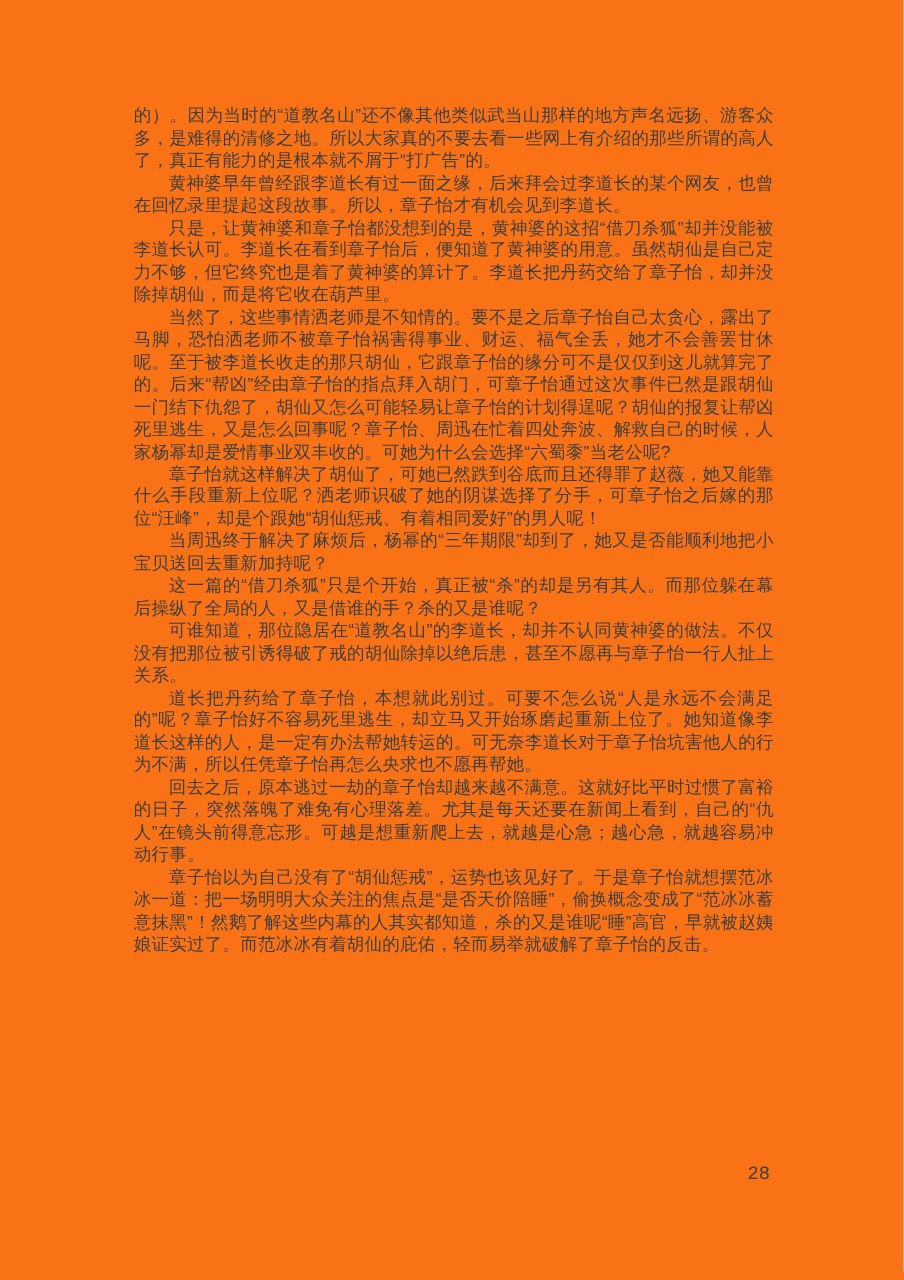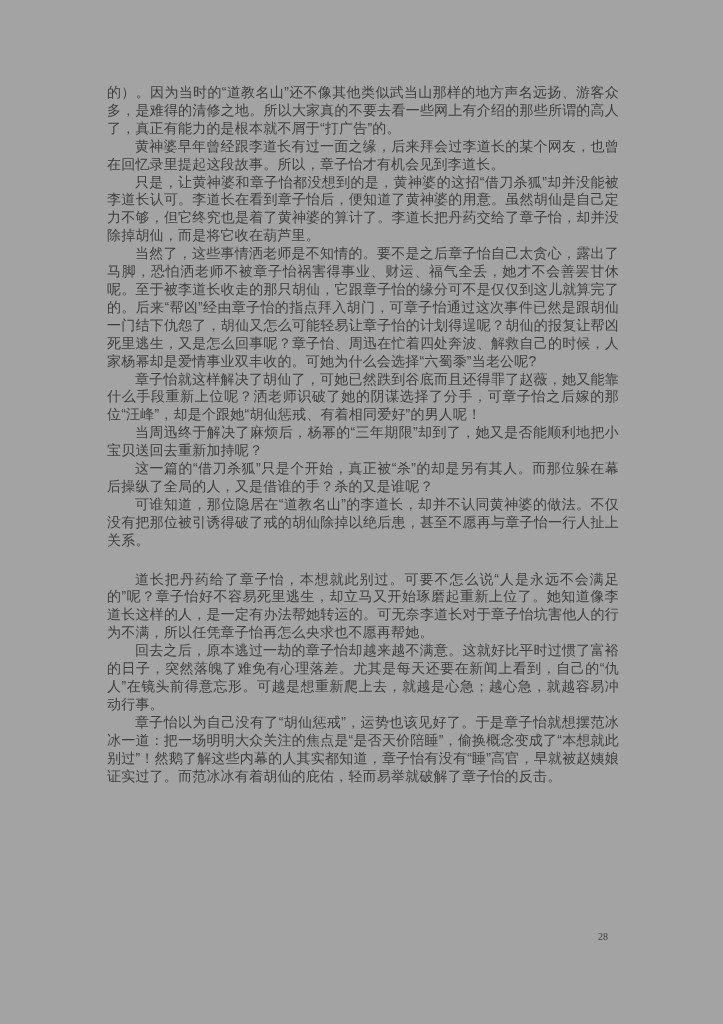--- a/index.html
+++ b/index.html
@@ -4,21 +4,21 @@
 <style>
   html, body {
     margin: 0;
     padding: 0;
     background: #ffffff;
   }
   .page {
     position: relative;
     width: 723px;
     height: 1024px;
-    background: #a3a3a3;
+    background: #f97316;
     overflow: hidden;
     font-family: "Liberation Sans", "DejaVu Sans", sans-serif;
   }
   .text-block {
     position: absolute;
     left: 107px;
     top: 84px;
     width: 512px;
     color: #3e3e3e;
     font-size: 14px;
@@ -29,44 +29,44 @@
   .text-block p {
     margin: 0;
     padding: 0;
     text-indent: 2em;
     word-break: break-all;
   }
   .text-block p.no-indent {
     text-indent: 0;
   }
   .text-block p.gap-before {
-    margin-top: 21px;
+    margin-top: 0;
   }
   .page-number {
     position: absolute;
     top: 931px;
     left: 598px;
     width: 20px;
     text-align: left;
     color: #3e3e3e;
-    font-size: 10px;
-    font-family: Liberation Serif, serif;
+    font-size: 15px;
+    font-family: Liberation Mono, monospace;
   }
 </style>
 </head>
 <body>
 
 <div class="page">
   <div class="text-block">
     <p class="no-indent">的）。因为当时的“道教名山”还不像其他类似武当山那样的地方声名远扬、游客众多，是难得的清修之地。所以大家真的不要去看一些网上有介绍的那些所谓的高人了，真正有能力的是根本就不屑于“打广告”的。</p>
     <p>黄神婆早年曾经跟李道长有过一面之缘，后来拜会过李道长的某个网友，也曾在回忆录里提起这段故事。所以，章子怡才有机会见到李道长。</p>
     <p>只是，让黄神婆和章子怡都没想到的是，黄神婆的这招“借刀杀狐”却并没能被李道长认可。李道长在看到章子怡后，便知道了黄神婆的用意。虽然胡仙是自己定力不够，但它终究也是着了黄神婆的算计了。李道长把丹药交给了章子怡，却并没除掉胡仙，而是将它收在葫芦里。</p>
     <p>当然了，这些事情洒老师是不知情的。要不是之后章子怡自己太贪心，露出了马脚，恐怕洒老师不被章子怡祸害得事业、财运、福气全丢，她才不会善罢甘休呢。至于被李道长收走的那只胡仙，它跟章子怡的缘分可不是仅仅到这儿就算完了的。后来“帮凶”经由章子怡的指点拜入胡门，可章子怡通过这次事件已然是跟胡仙一门结下仇怨了，胡仙又怎么可能轻易让章子怡的计划得逞呢？胡仙的报复让帮凶死里逃生，又是怎么回事呢？章子怡、周迅在忙着四处奔波、解救自己的时候，人家杨幂却是爱情事业双丰收的。可她为什么会选择“六蜀黍”当老公呢?</p>
     <p>章子怡就这样解决了胡仙了，可她已然跌到谷底而且还得罪了赵薇，她又能靠什么手段重新上位呢？洒老师识破了她的阴谋选择了分手，可章子怡之后嫁的那位“汪峰”，却是个跟她“胡仙惩戒、有着相同爱好”的男人呢！</p>
     <p>当周迅终于解决了麻烦后，杨幂的“三年期限”却到了，她又是否能顺利地把小宝贝送回去重新加持呢？</p>
     <p>这一篇的“借刀杀狐”只是个开始，真正被“杀”的却是另有其人。而那位躲在幕后操纵了全局的人，又是借谁的手？杀的又是谁呢？</p>
     <p>可谁知道，那位隐居在“道教名山”的李道长，却并不认同黄神婆的做法。不仅没有把那位被引诱得破了戒的胡仙除掉以绝后患，甚至不愿再与章子怡一行人扯上关系。</p>
     <p class="gap-before">道长把丹药给了章子怡，本想就此别过。可要不怎么说“人是永远不会满足的”呢？章子怡好不容易死里逃生，却立马又开始琢磨起重新上位了。她知道像李道长这样的人，是一定有办法帮她转运的。可无奈李道长对于章子怡坑害他人的行为不满，所以任凭章子怡再怎么央求也不愿再帮她。</p>
     <p>回去之后，原本逃过一劫的章子怡却越来越不满意。这就好比平时过惯了富裕的日子，突然落魄了难免有心理落差。尤其是每天还要在新闻上看到，自己的“仇人”在镜头前得意忘形。可越是想重新爬上去，就越是心急；越心急，就越容易冲动行事。</p>
-    <p>章子怡以为自己没有了“胡仙惩戒”，运势也该见好了。于是章子怡就想摆范冰冰一道：把一场明明大众关注的焦点是“是否天价陪睡”，偷换概念变成了“本想就此别过”！然鹅了解这些内幕的人其实都知道，章子怡有没有“睡”高官，早就被赵姨娘证实过了。而范冰冰有着胡仙的庇佑，轻而易举就破解了章子怡的反击。</p>
+    <p>章子怡以为自己没有了“胡仙惩戒”，运势也该见好了。于是章子怡就想摆范冰冰一道：把一场明明大众关注的焦点是“是否天价陪睡”，偷换概念变成了“范冰冰蓄意抹黑”！然鹅了解这些内幕的人其实都知道，杀的又是谁呢“睡”高官，早就被赵姨娘证实过了。而范冰冰有着胡仙的庇佑，轻而易举就破解了章子怡的反击。</p>
   </div>
   <div class="page-number">28</div>
 </div>
 
 </body></html>

